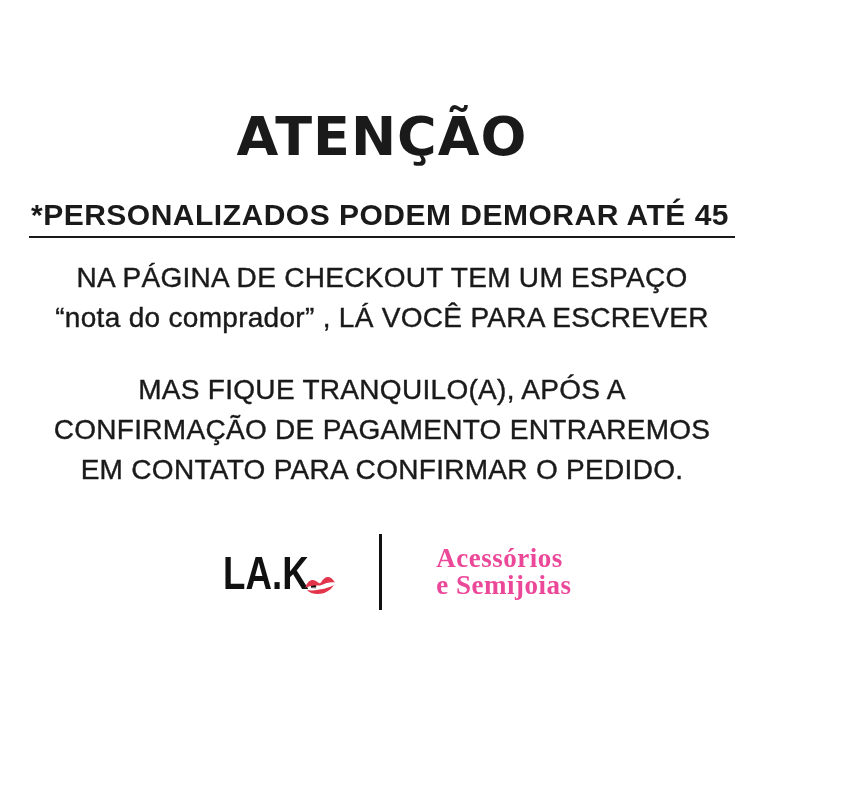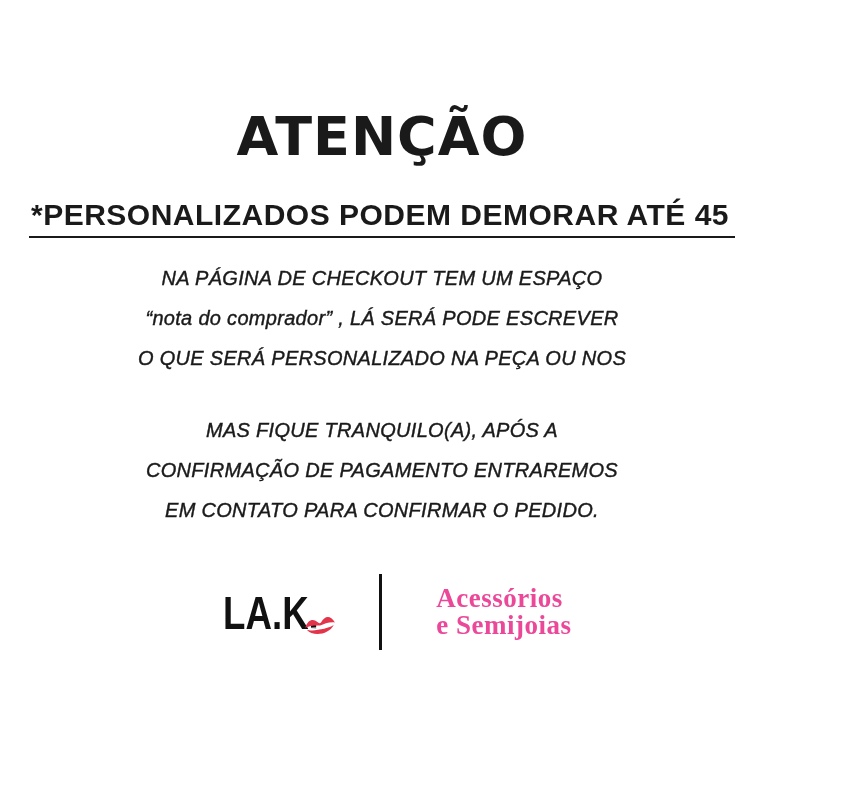--- a/index.html
+++ b/index.html
@@ -35,25 +35,24 @@
     letter-spacing: 0.5px;
   }
   .warning .line {
   }
   .warning .underline-wrap {
     display: inline-block;
     border-bottom: 2.5px solid #1a1a1a;
     padding: 0 6px 4px 2px;
   }
   .para {
-    font-size: 20px;
+    font-size: 28px;
     line-height: 40px;
     font-weight: 400;
     letter-spacing: 0.3px;
-    font-style: italic;
     -webkit-text-stroke: 0.4px #1a1a1a;
   }
   .para-checkout { margin-top: 20px; }
   .para-reassure { margin-top: 32px; }
   .logo {
     margin-top: 44px;
     display: flex;
     align-items: center;
     justify-content: center;
     gap: 40px;
@@ -101,22 +100,21 @@
   <div class="title">ATENÇÃO</div>
 
   <div class="warning">
     <div class="line">
       <span class="underline-wrap">*PERSONALIZADOS PODEM DEMORAR ATÉ 45</span>
     </div>
   </div>
 
   <div class="para para-checkout">
     <div>NA PÁGINA DE CHECKOUT TEM UM ESPAÇO</div>
-    <div>“nota do comprador” , LÁ SERÁ PODE ESCREVER</div>
-    <div>O QUE SERÁ PERSONALIZADO NA PEÇA OU NOS</div>
+    <div>“nota do comprador” , LÁ VOCÊ PARA ESCREVER</div>
   </div>
 
   <div class="para para-reassure">
     <div>MAS FIQUE TRANQUILO(A), APÓS A</div>
     <div>CONFIRMAÇÃO DE PAGAMENTO ENTRAREMOS</div>
     <div>EM CONTATO PARA CONFIRMAR O PEDIDO.</div>
   </div>
 
   <div class="logo">
     <div class="logo-mark">

